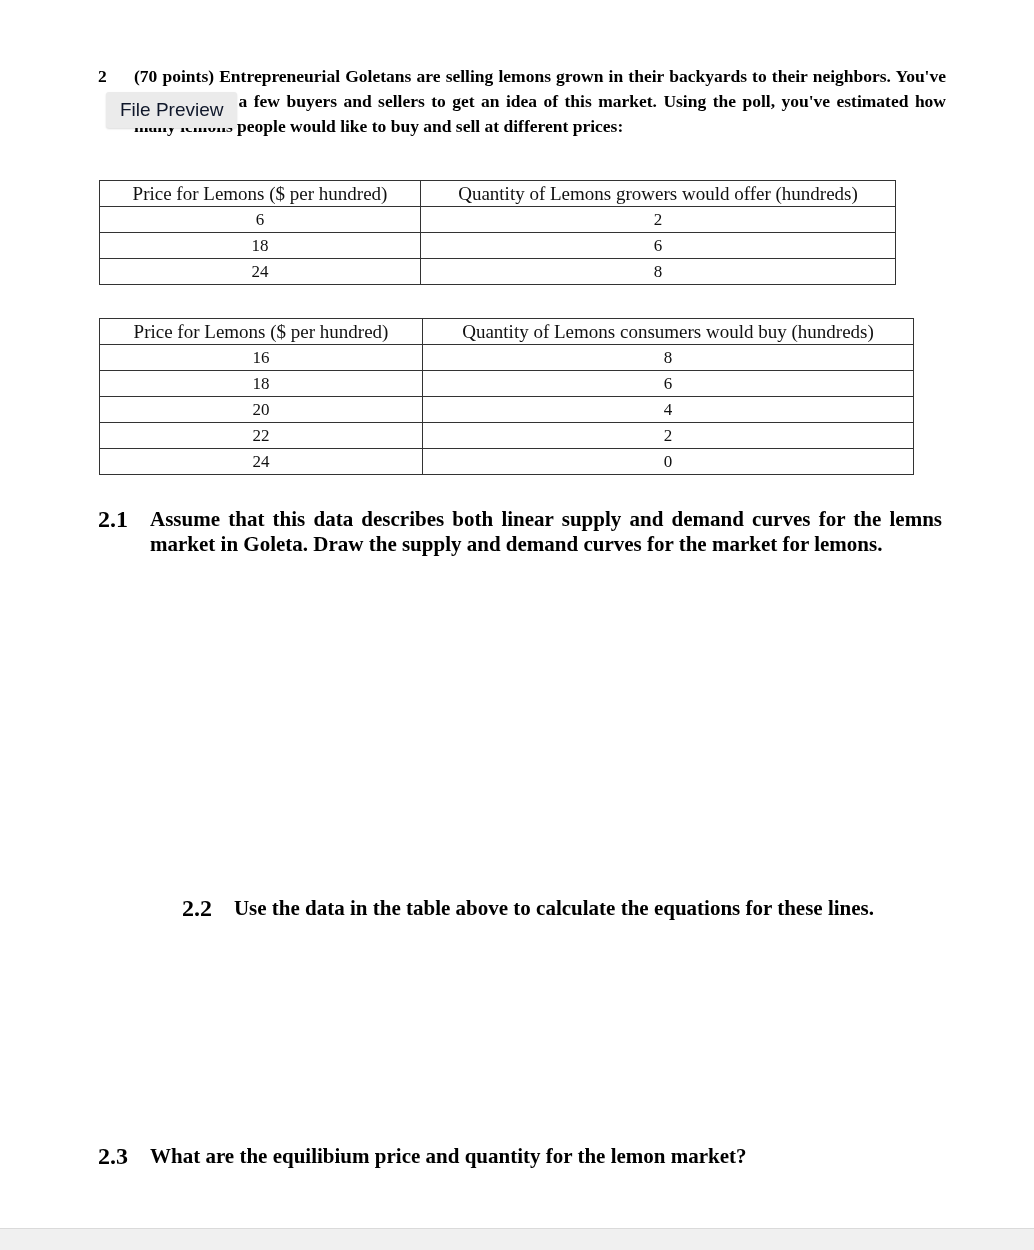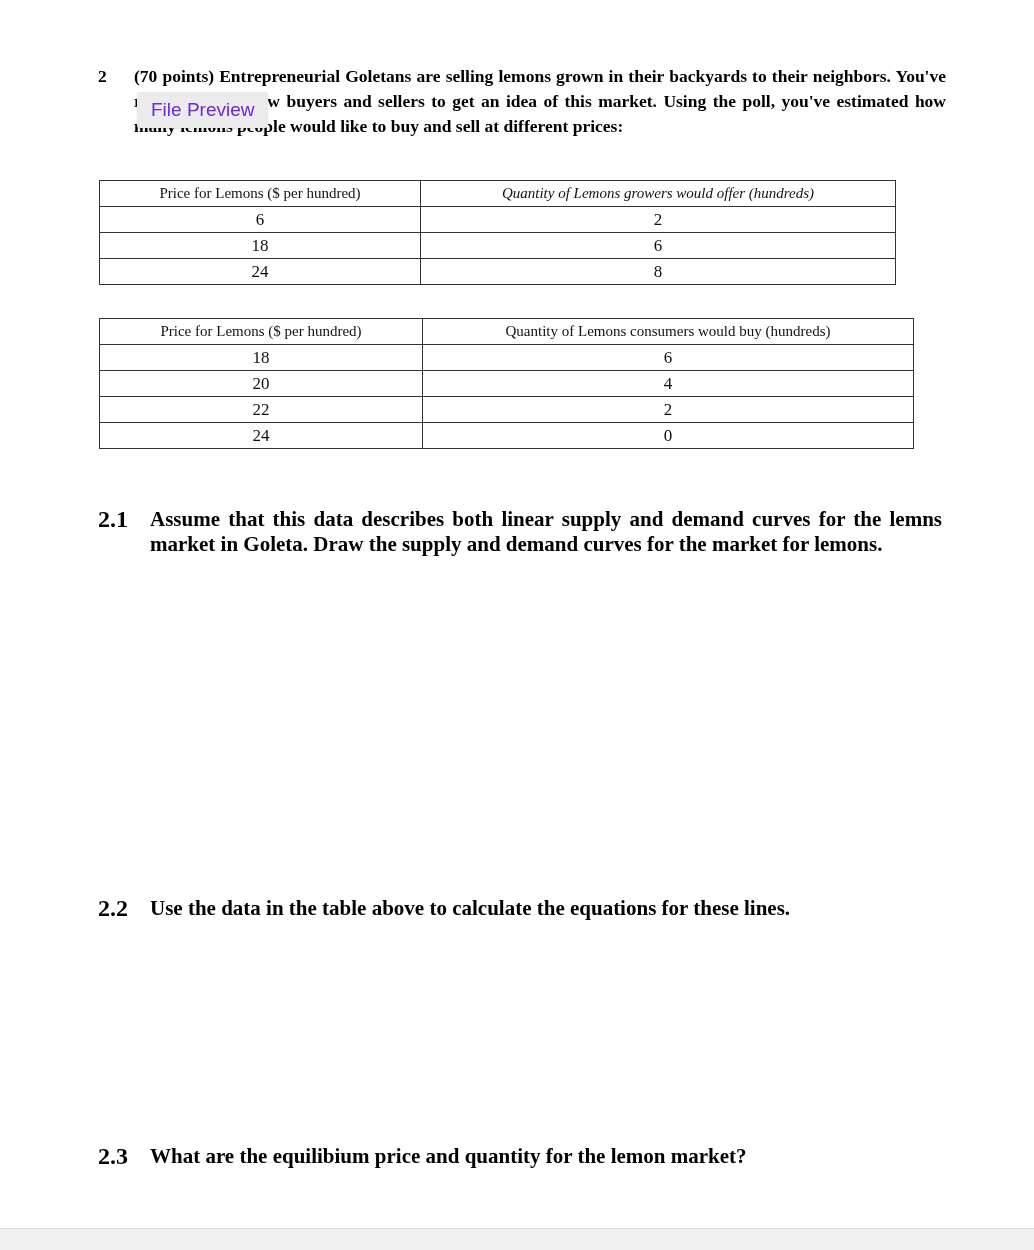--- a/index.html
+++ b/index.html
@@ -56,53 +56,52 @@
     line-height: 25px;
     text-align: justify;
   }
 
   
   .file-preview-chip {
     position: absolute;
     left: 106px;
     top: 92px;
     background: #ebebeb;
-    color: #6d28d9;
+    color: #0f172a;
     font-family: "Liberation Sans", sans-serif;
     font-size: 19px;
     line-height: 36px;
     padding: 0 14px;
     border-radius: 3px;
     box-shadow: 0 1px 2px rgba(0,0,0,0.14);
     z-index: 5;
-    margin-left: 31px;
   }
 
   
   .data-table {
     position: absolute;
     border-collapse: collapse;
     font-size: 17px;
   }
   .data-table td {
     border: 1px solid #333333;
     padding: 1px 6px;
     text-align: center;
     line-height: 23px;
     color: #111111;
   }
   .data-table .hdr {
-    font-size: 15px;
+    font-size: 19px;
   }
   #table-supply {
     left: 99px;
     top: 180px;
   }
   #table-supply .col-price { width: 308px; }
-  #table-supply .col-qty { width: 462px; font-style: italic; }
+  #table-supply .col-qty { width: 462px; }
 
   #table-demand {
     left: 99px;
     top: 318px;
   }
   #table-demand .col-price { width: 310px; }
   #table-demand .col-qty { width: 478px; }
 
   
   .subq {
@@ -118,21 +117,21 @@
     line-height: 25px;
   }
   .subq-text {
     font-weight: bold;
     font-size: 21px;
     line-height: 25px;
     text-align: justify;
   }
   #subq-1 { left: 98px; top: 507px; width: 848px; }
   #subq-1 .subq-text { width: 792px; }
-  #subq-2 { left: 98px; top: 896px; width: 860px; }
+  #subq-2 { left: 98px; top: 896px; width: 860px; justify-content: center; }
   #subq-3 { left: 98px; top: 1144px; width: 860px; align-items: center; }
 </style>
 </head>
 <body>
 
 <div class="page">
 
   <div class="problem-block">
     <div class="problem-row">
       <div class="problem-num">2</div>
@@ -163,20 +162,24 @@
   </tbody>
     </table>
 
   <table class="data-table" id="table-demand">
     <tbody>
         <tr>
       <td class="hdr col-price">Price for Lemons ($ per hundred)</td>
       <td class="hdr col-qty">Quantity of Lemons consumers would buy (hundreds)</td>
     </tr>
     <tr>
+      <td>16</td>
+      <td>8</td>
+    </tr>
+    <tr>
       <td>18</td>
       <td>6</td>
     </tr>
     <tr>
       <td>20</td>
       <td>4</td>
     </tr>
     <tr>
       <td>22</td>
       <td>2</td>

